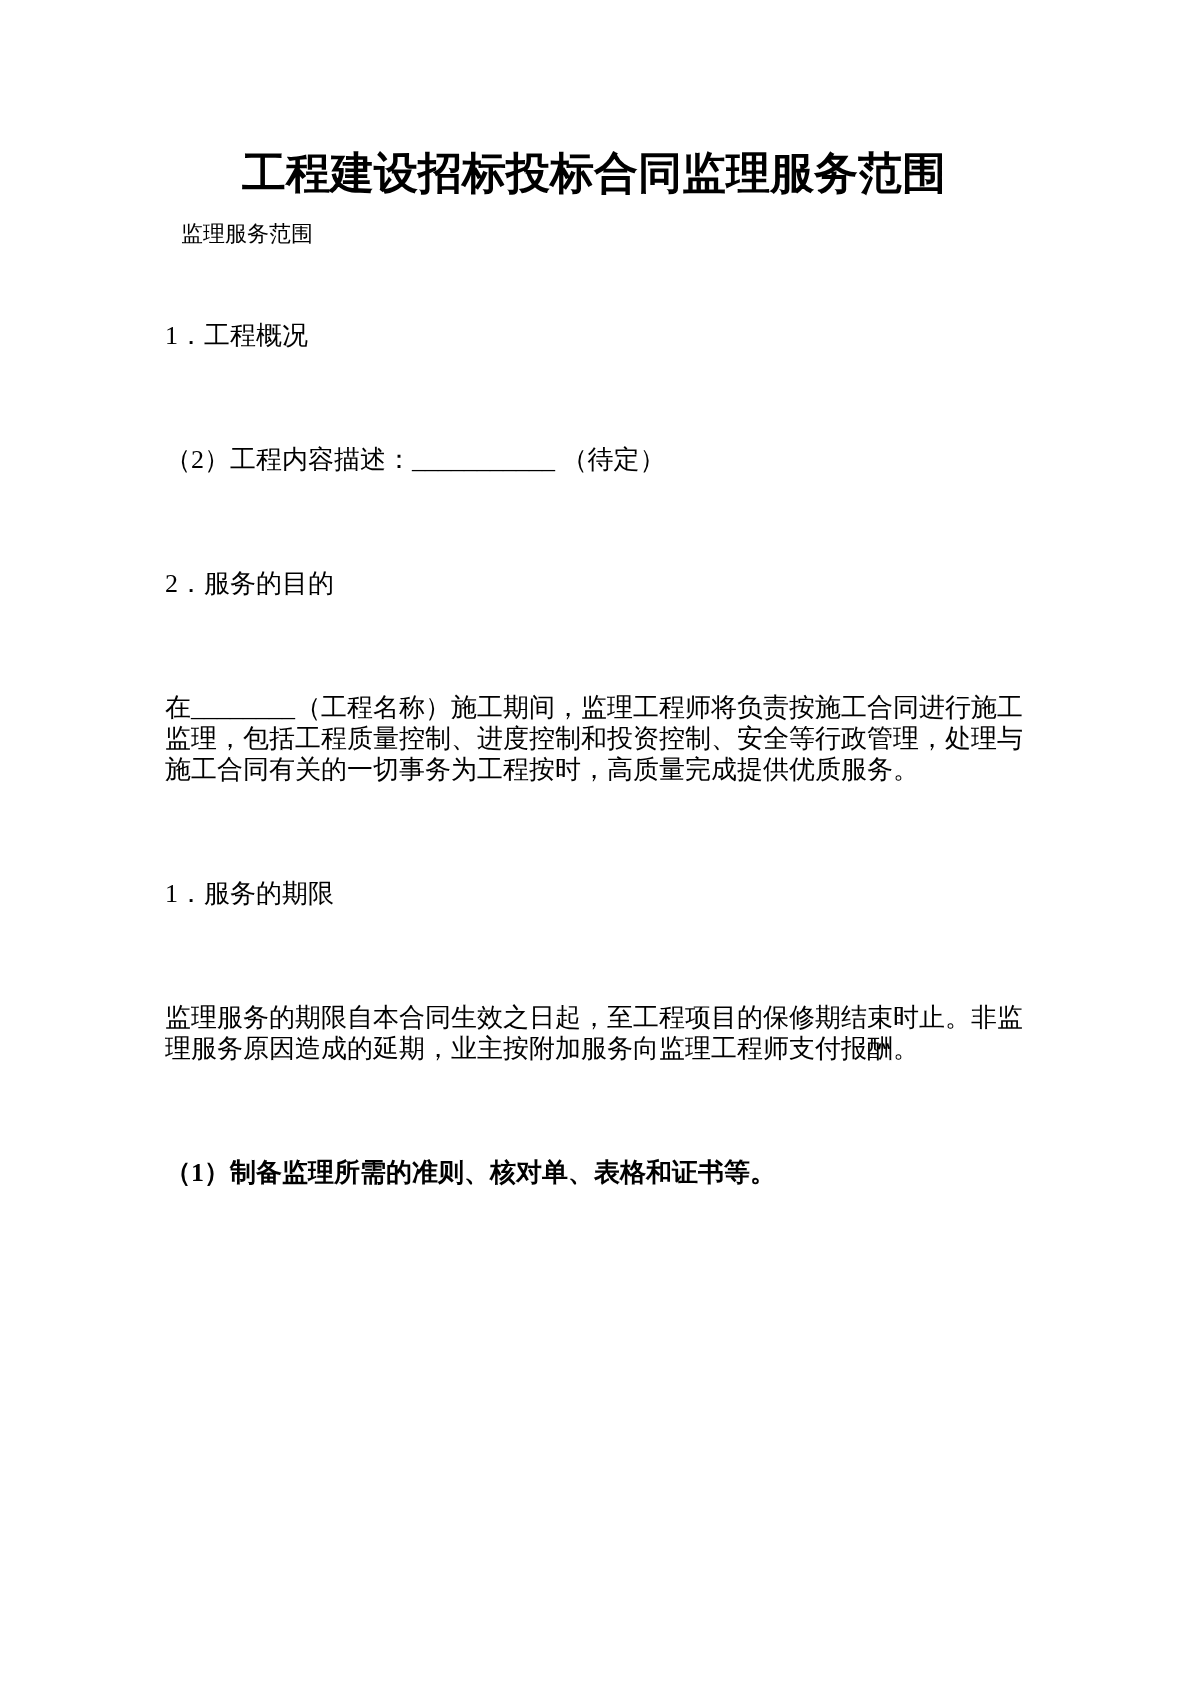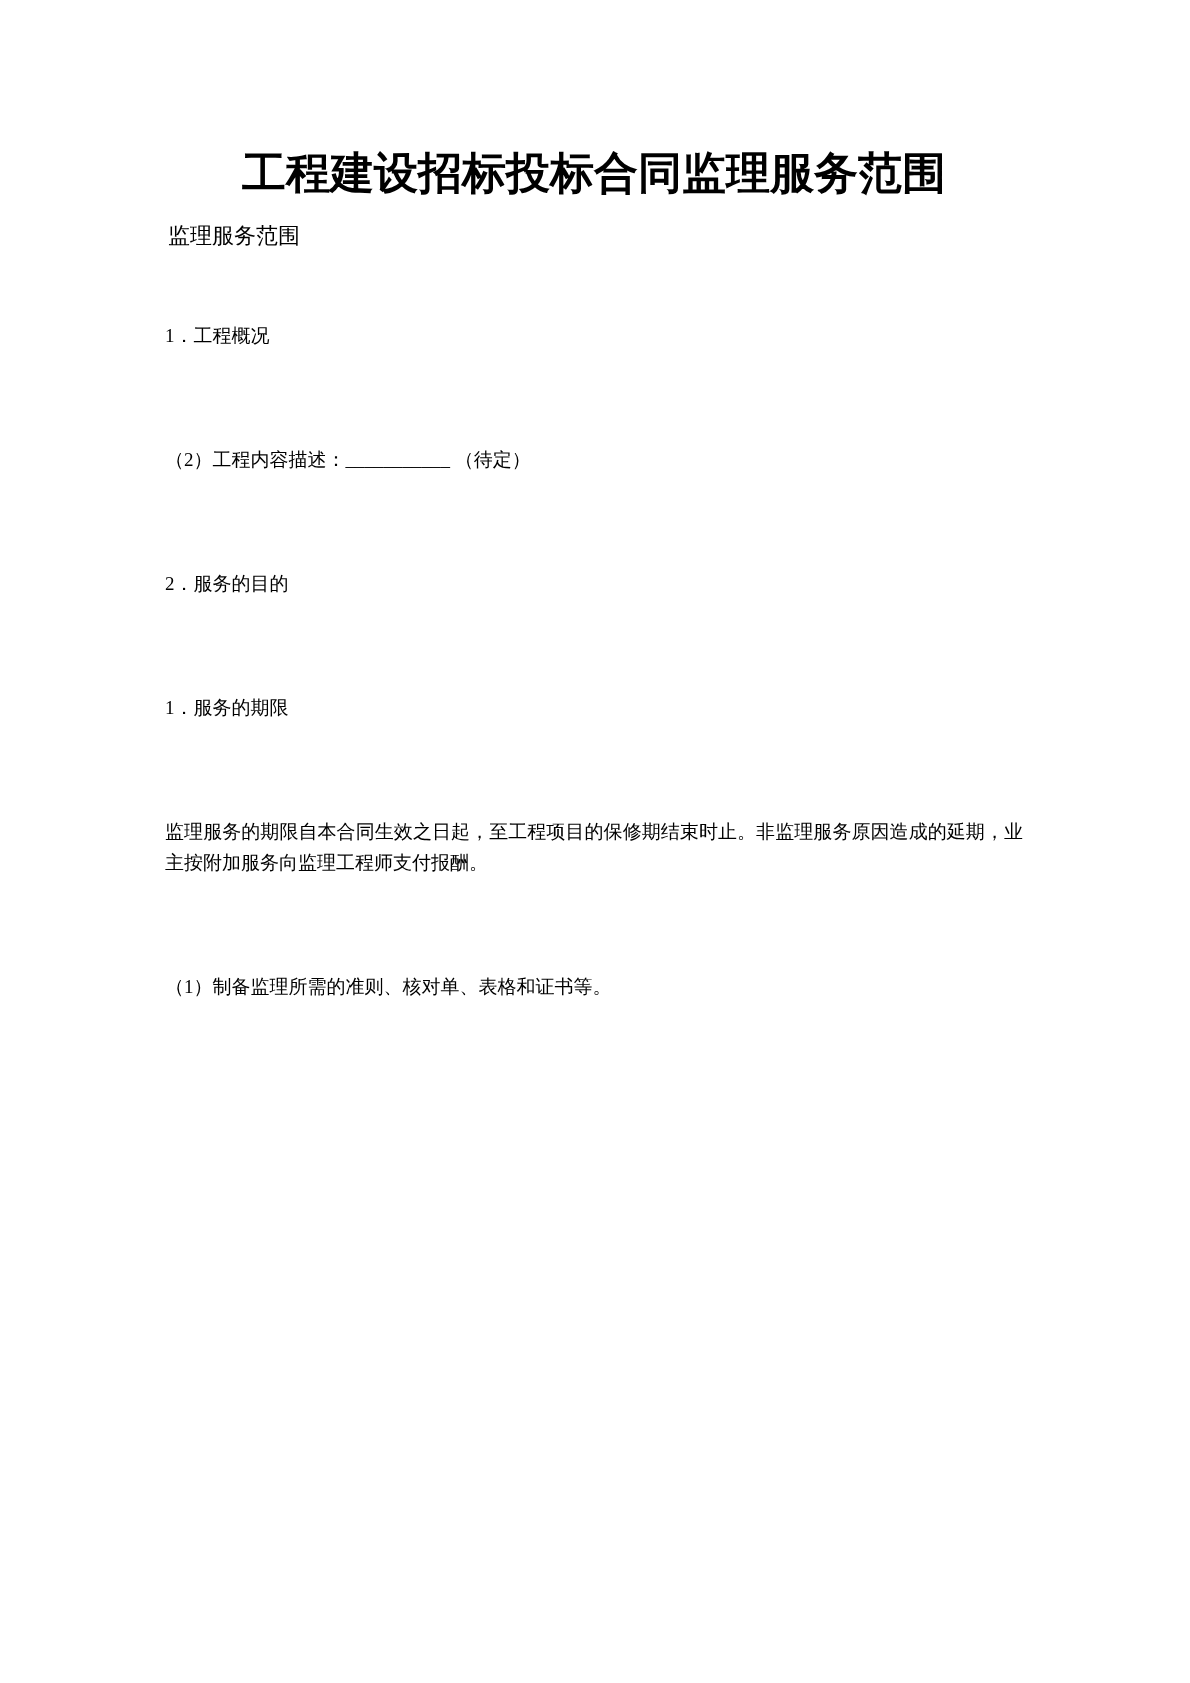--- a/index.html
+++ b/index.html
@@ -22,52 +22,55 @@
   }
   .doc-title {
     margin: 0 0 22px 0;
     font-size: 44px;
     line-height: 48px;
     font-weight: bold;
     text-align: center;
     white-space: nowrap;
   }
   .doc-subtitle {
-    margin: 0 0 69px 3px;
+    margin: 0 0 69px 16px;
     font-size: 22px;
     line-height: 31px;
+    font-family: Liberation Mono, monospace;
   }
   .block {
     margin: 0 0 93px 0;
-    font-size: 19px;
+    font-size: 26px;
     line-height: 31px;
   }
   .block.para {
     text-align: justify;
   }
   .block:last-child {
     margin-bottom: 0;
+    font-weight: bold;
   }
 </style>
 </head>
 <body>
 
 <div class="page">
 
   <h1 class="doc-title">工程建设招标投标合同监理服务范围</h1>
 
   <div class="doc-subtitle">监理服务范围</div>
 
   <div class="block heading">1．工程概况</div>
 
 
   <div class="block item">（2）工程内容描述：___________ （待定）</div>
 
   <div class="block heading">2．服务的目的</div>
 
+  <div class="block para">在________（工程名称）施工期间，监理工程师将负责按施工合同进行施工监理，包括工程质量控制、进度控制和投资控制、安全等行政管理，处理与施工合同有关的一切事务为工程按时，高质量完成提供优质服务。</div>
 
   <div class="block heading">1．服务的期限</div>
 
   <div class="block para">监理服务的期限自本合同生效之日起，至工程项目的保修期结束时止。非监理服务原因造成的延期，业主按附加服务向监理工程师支付报酬。</div>
 
 
   <div class="block item">（1）制备监理所需的准则、核对单、表格和证书等。</div>
 
 </div>
 

